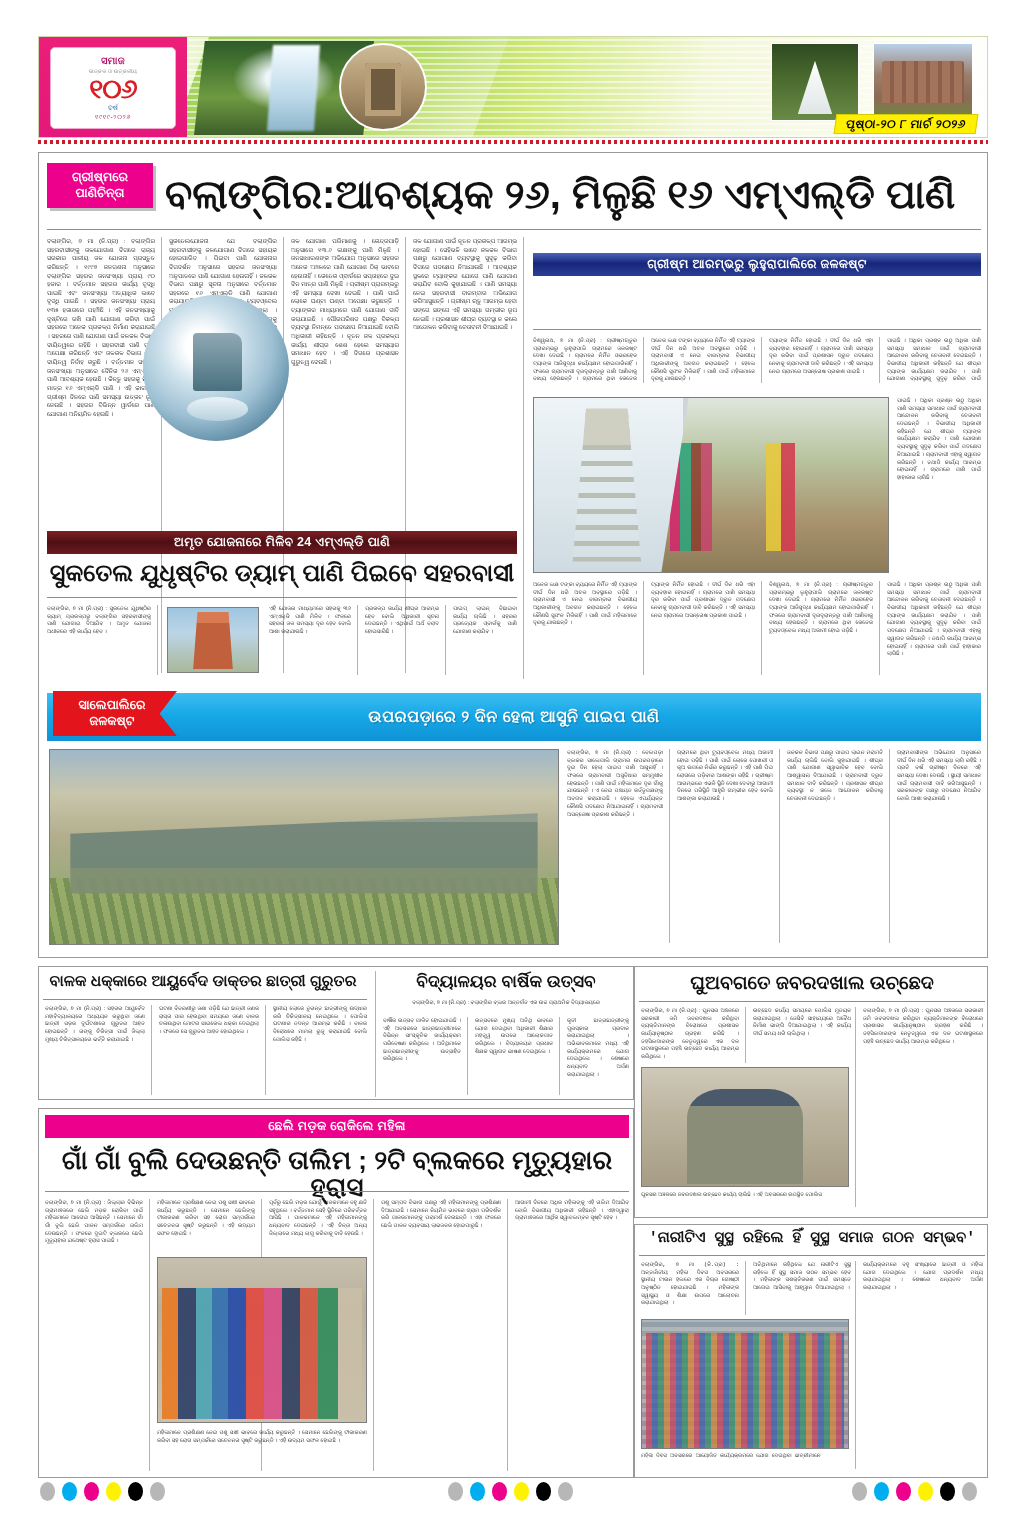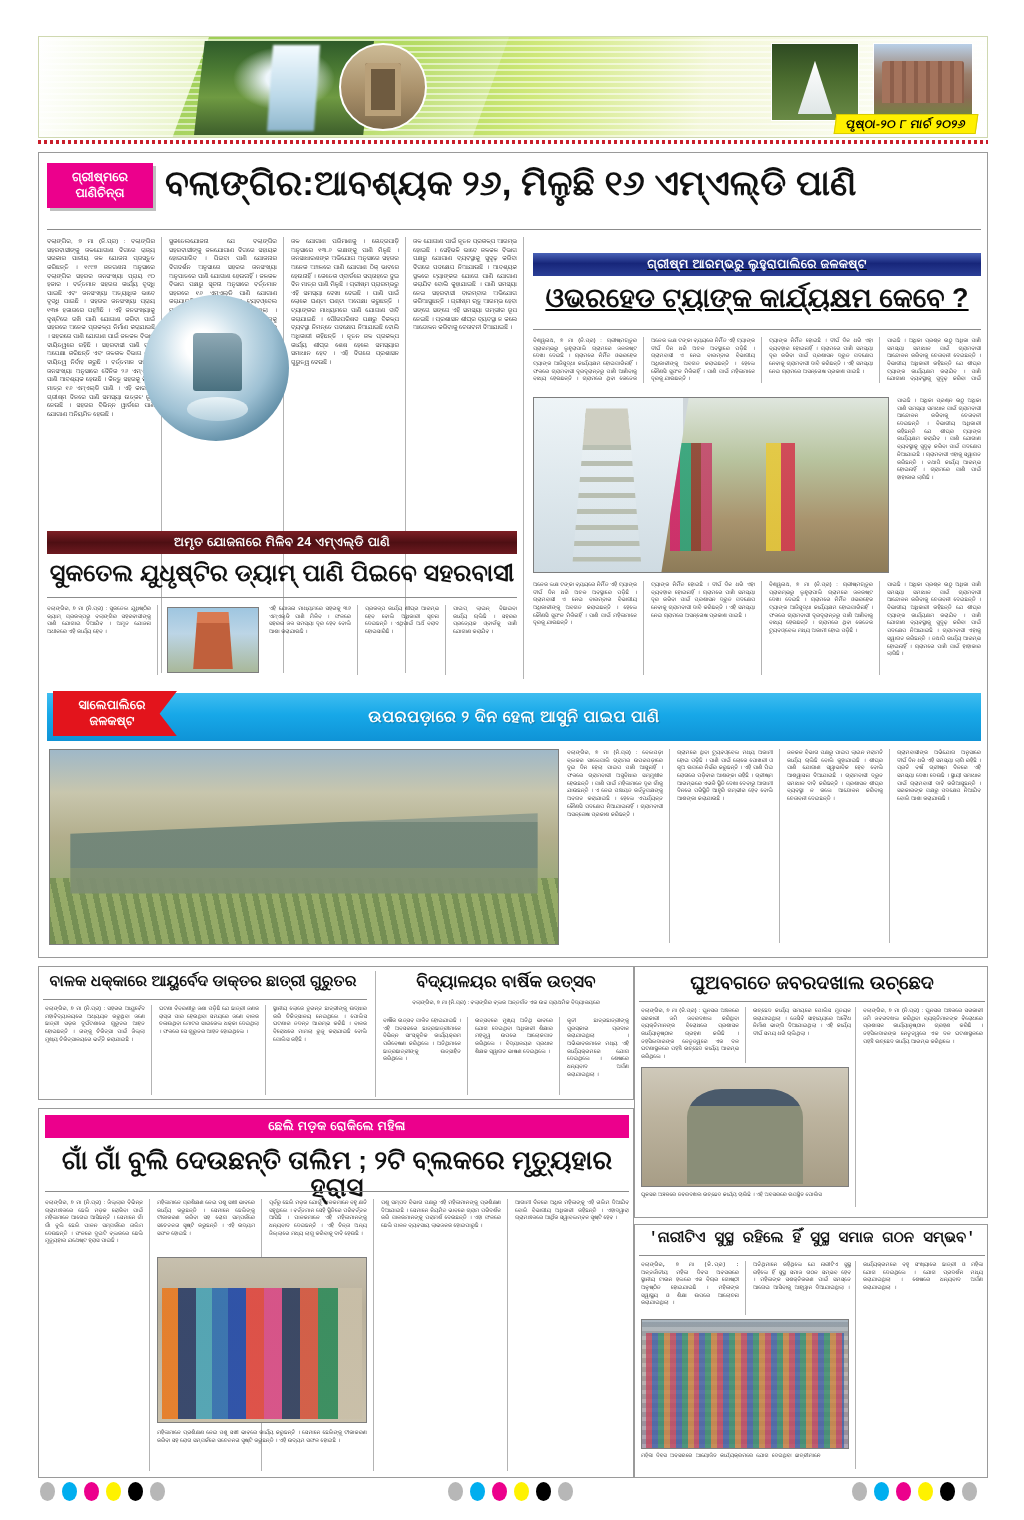--- a/index.html
+++ b/index.html
@@ -241,59 +241,67 @@
 </style>
 </head>
 <body>
 
 <div class="page">
 
   <div class="masthead">
     <div class="mh-diag"></div>
     <div class="mh-stripes"></div>
 
+    <div class="logo-box">
+      <div class="logo-inner">
+        <div class="logo-top">ସମାଜ</div>
+        <div class="logo-sub">ଉତ୍କଳ ଓ ଉତ୍କଳୀୟ</div>
+        <div class="logo-big">୧୦୬</div>
+        <div class="logo-swirl">ବର୍ଷ</div>
+        <div class="logo-years">୧୯୧୯-୨୦୨୬</div>
+      </div>
+    </div>
 
     <div class="mh-photo ph-falls"></div>
     <div class="mh-photo ph-temple-circ"></div>
     <div class="mh-photo ph-white-temple"></div>
     <div class="mh-photo ph-palace"></div>
 
     <div class="mh-date">ପୃଷ୍ଠା-୨୦ ୮ ମାର୍ଚ ୨୦୨୬</div>
   </div>
   <div class="mh-rule"></div>
 
   <div class="frame" style="left:38px; top:152px; width:950px; height:806px;">
 
     <div style="position:absolute; left:8px; top:8px; width:934px; height:62px;">
       <div class="badge-pink" style="position:absolute; left:0; top:2px; width:106px;">
         <div>ଗ୍ରୀଷ୍ମରେ</div>
         <div>ପାଣିଚିନ୍ତା</div>
       </div>
-      <div class="hl" style="position:absolute; left:118px; top:4px; width:810px; font-size:35px;">ବଲାଙ୍ଗିର:ଆବଶ୍ୟକ ୨୬, ମିଳୁଛି ୧୬ ଏମ୍ଏଲ୍ଡି ପାଣି</div>
+      <div class="hl" style="position:absolute; left:118px; top:12px; width:810px; font-size:40px;">ବଲାଙ୍ଗିର:ଆବଶ୍ୟକ ୨୬, ମିଳୁଛି ୧୬ ଏମ୍ଏଲ୍ଡି ପାଣି</div>
     </div>
 
     <div class="hrule" style="left:8px; top:76px; width:934px;"></div>
 
     <div style="position:absolute; left:8px; top:84px; width:470px; height:440px;">
       <div class="col" style="position:absolute; left:0; top:0; width:108px; height:436px;">ବଲାଙ୍ଗିର, ୭ ମା (ନି.ପ୍ର) : ବଲାଙ୍ଗିର ସହରବାସୀଙ୍କୁ ଜଳଯୋଗାଣ ଦିଗରେ ରାଜ୍ୟ ସରକାର ପାନୀୟ ଜଳ ଯୋଜନା ପ୍ରସ୍ତୁତ କରିଛନ୍ତି । ୧୯୯୭ ଜନଗଣନା ଅନୁସାରେ ବଲାଙ୍ଗିର ସହରର ଜନସଂଖ୍ୟା ପ୍ରାୟ ୯୦ ହଜାର । ବର୍ତ୍ତମାନ ସହରର କାର୍ଯ୍ୟ ବୃଦ୍ଧି ପାଇଛି ଏବଂ ଜନସଂଖ୍ୟା ଅତ୍ୟାଧିକ ଭାବେ ବୃଦ୍ଧି ପାଇଛି । ସହରର ଜନସଂଖ୍ୟା ପ୍ରାୟ ୧୩୫ ହଜାରରେ ପହଞ୍ଚିଛି । ଏହି ଜନସଂଖ୍ୟାକୁ ଦୃଷ୍ଟିରେ ରଖି ପାଣି ଯୋଗାଣ କରିବା ପାଇଁ ସହରରେ ଅନେକ ପ୍ରକଳ୍ପ ନିର୍ମାଣ କରାଯାଇଛି । ସହରରେ ପାଣି ଯୋଗାଣ ପାଇଁ ଜଳକଳ ବିଭାଗ ଦାୟିତ୍ୱରେ ରହିଛି । ସହରବାସୀ ପାଣି ପାଇଁ ଅପେକ୍ଷା କରିଛନ୍ତି ଏବଂ ଜଳକଳ ବିଭାଗ ସେହି ଦାୟିତ୍ୱ ନିର୍ବାହ କରୁଛି । ବର୍ତ୍ତମାନ ସହରର ଜନସଂଖ୍ୟା ଅନୁସାରେ ଦୈନିକ ୨୬ ଏମ୍ଏଲ୍ଡି ପାଣି ଆବଶ୍ୟକ ହେଉଛି । କିନ୍ତୁ ସହରକୁ ମିଳୁଛି ମାତ୍ର ୧୬ ଏମ୍ଏଲ୍ଡି ପାଣି । ଏହି କାରଣରୁ ଗ୍ରୀଷ୍ମ ଦିନରେ ପାଣି ସମସ୍ୟା ଉତ୍କଟ ରୂପ ନେଉଛି । ସହରର ବିଭିନ୍ନ ୱାର୍ଡରେ ପାଣି ଯୋଗାଣ ଅନିୟମିତ ହେଉଛି ।</div>
       <div class="vrule" style="left:114px; top:0; height:436px;"></div>
       <div class="col" style="position:absolute; left:122px; top:0; width:108px; height:436px;">ସୁକତେଲଯୋଜନା ଯେ ବଲାଙ୍ଗିର ସହରବାସୀଙ୍କୁ ଜଳଯୋଗାଣ ଦିଗରେ ସହାୟକ ହୋଇପାରିବ । ପିଇବା ପାଣି ଯୋଜନାର ଦିଗଦର୍ଶନ ଅନୁସାରେ ସହରର ଜନସଂଖ୍ୟା ଅନୁପାତରେ ପାଣି ଯୋଗାଣ ହେଉନାହିଁ । ଜଳକଳ ବିଭାଗ ପକ୍ଷରୁ ସୂଚନା ଅନୁସାରେ ବର୍ତ୍ତମାନ ସହରରେ ୧୬ ଏମ୍ଏଲ୍ଡି ପାଣି ଯୋଗାଣ କରାଯାଉଛି । ପୂର୍ବରୁ ସହରରେ ଟ୍ୟୁବଓ୍ବେଲ ମାଧ୍ୟମରେ ପାଣି ଯୋଗାଣ ହେଉଥିଲା । ସୁକତେଲ ନଦୀରୁ ପାଣି ଉତ୍ତୋଳନ କରି ସହରକୁ ଯୋଗାଣ କରାଯାଉଛି । ନଦୀରେ ପାଣି କମିଗଲେ ସମସ୍ୟା ବଢ଼ିଯାଏ । ବର୍ତ୍ତମାନ ନଦୀରେ ପାଣି କମିବାରେ ଲାଗିଛି । ଏହି କାରଣରୁ ଆଗାମୀ ଦିନରେ ପାଣି ସମସ୍ୟା ଅଧିକ ହେବାର ଆଶଙ୍କା ରହିଛି । ସହରବାସୀ ଏହି ସମସ୍ୟାର ସମାଧାନ ପାଇଁ ଦାବି କରିଆସୁଛନ୍ତି । ଅମୃତ ଯୋଜନା ମାଧ୍ୟମରେ ନୂଆ ପାଇପ୍ ଲାଇନ୍ ବସାଯାଉଛି । ଏହି ଯୋଜନା ସମ୍ପୂର୍ଣ୍ଣ ହେଲେ ସହରବାସୀଙ୍କୁ ପର୍ଯ୍ୟାପ୍ତ ପାଣି ମିଳିବ ବୋଲି କୁହାଯାଉଛି ।</div>
       <div class="vrule" style="left:236px; top:0; height:436px;"></div>
       <div class="col" style="position:absolute; left:244px; top:0; width:108px; height:436px;">ଜଳ ଯୋଗାଣ ପରିମାଣକୁ । କେନ୍ଦ୍ରପାଡ଼ି ଅନୁସାରେ ୧୩.୬ ଲକ୍ଷଙ୍କୁ ପାଣି ମିଳୁଛି । ଜନସାଧାରଣଙ୍କ ଅଭିଯୋଗ ଅନୁସାରେ ସହରର ଅନେକ ଅଞ୍ଚଳରେ ପାଣି ଯୋଗାଣ ଠିକ୍ ଭାବରେ ହେଉନାହିଁ । କେତେକ ଓ୍ବାର୍ଡରେ ସପ୍ତାହରେ ଦୁଇ ଦିନ ମାତ୍ର ପାଣି ମିଳୁଛି । ଗ୍ରୀଷ୍ମ ପ୍ରାରମ୍ଭରୁ ଏହି ସମସ୍ୟା ଦେଖା ଦେଇଛି । ପାଣି ପାଇଁ ଲୋକେ ଘଣ୍ଟା ଘଣ୍ଟା ଅପେକ୍ଷା କରୁଛନ୍ତି । ଟ୍ୟାଙ୍କର ମାଧ୍ୟମରେ ପାଣି ଯୋଗାଣ ଦାବି କରାଯାଇଛି । ପୌରପରିଷଦ ପକ୍ଷରୁ ବିକଳ୍ପ ବ୍ୟବସ୍ଥା ନିମନ୍ତେ ପଦକ୍ଷେପ ନିଆଯାଇଛି ବୋଲି ଅଧିକାରୀ କହିଛନ୍ତି । ନୂତନ ଜଳ ପ୍ରକଳ୍ପ କାର୍ଯ୍ୟ ଶୀଘ୍ର ଶେଷ ହେଲେ ସମସ୍ୟାର ସମାଧାନ ହେବ । ଏହି ଦିଗରେ ପ୍ରଶାସନ ଗୁରୁତ୍ୱ ଦେଉଛି ।</div>
       <div class="vrule" style="left:358px; top:0; height:436px;"></div>
       <div class="col" style="position:absolute; left:366px; top:0; width:104px; height:436px;">ଜଳ ଯୋଗାଣ ପାଇଁ ନୂତନ ପ୍ରକଳ୍ପ ଆରମ୍ଭ ହୋଇଛି । ସେହିଭଳି ଭାବେ ଜଳକଳ ବିଭାଗ ପକ୍ଷରୁ ଯୋଗାଣ ବ୍ୟବସ୍ଥାକୁ ସୁଦୃଢ଼ କରିବା ଦିଗରେ ପଦକ୍ଷେପ ନିଆଯାଉଛି । ଆବଶ୍ୟକ ସ୍ଥଳରେ ଟ୍ୟାଙ୍କର ଯୋଗେ ପାଣି ଯୋଗାଣ କରାଯିବ ବୋଲି କୁହାଯାଇଛି । ପାଣି ସମସ୍ୟା ନେଇ ସହରବାସୀ ବାରମ୍ବାର ଅଭିଯୋଗ କରିଆସୁଛନ୍ତି । ଗ୍ରୀଷ୍ମ ଋତୁ ଆରମ୍ଭ ହେବା ସଙ୍ଗେ ସଙ୍ଗେ ଏହି ସମସ୍ୟା ଗମ୍ଭୀର ରୂପ ନେଇଛି । ପ୍ରଶାସନ ଶୀଘ୍ର ବ୍ୟବସ୍ଥା ନ କଲେ ଆନ୍ଦୋଳନ କରିବାକୁ ଚେତାବନୀ ଦିଆଯାଇଛି ।</div>
 
       <div class="photo ph-tap" style="left:96px; top:58px; width:146px; height:146px;"></div>
     </div>
 
     <div class="vrule" style="left:484px; top:84px; height:442px;"></div>
 
-    <div style="position:absolute; left:494px; top:100px; width:448px; height:424px;text-decoration:underline;">
+    <div style="position:absolute; left:494px; top:100px; width:448px; height:424px;">
       <div class="kicker blue">ଗ୍ରୀଷ୍ମ ଆରମ୍ଭରୁ ଲୁହୁରାପାଲିରେ ଜଳକଷ୍ଟ</div>
-      <div class="hl" style="margin-top:8px; font-size:27px; text-align:center;">ଓଭରହେଡ ଟ୍ୟାଙ୍କ କାର୍ଯ୍ୟକ୍ଷମ କେବେ ?</div>
       <div class="hrule" style="left:0; top:76px; width:448px;"></div>
 
       <div style="position:absolute; left:0; top:84px; width:448px; height:48px;">
         <div class="col tiny" style="position:absolute; left:0; top:0; width:104px; height:46px;">ବିଶ୍ୱନାଥ, ୭ ମା (ନି.ପ୍ର) : ଗ୍ରୀଷ୍ମଋତୁର ପ୍ରାରମ୍ଭରୁ ଲୁହୁରାପାଲି ଗ୍ରାମରେ ଜଳକଷ୍ଟ ଦେଖା ଦେଇଛି । ଗ୍ରାମରେ ନିର୍ମିତ ଓଭରହେଡ ଟ୍ୟାଙ୍କ ଆଜିସୁଦ୍ଧା କାର୍ଯ୍ୟକ୍ଷମ ହୋଇପାରିନାହିଁ । ଫଳରେ ଗ୍ରାମବାସୀ ଦୂରଦୂରାନ୍ତରୁ ପାଣି ଆଣିବାକୁ ବାଧ୍ୟ ହେଉଛନ୍ତି । ଗ୍ରାମରେ ଥିବା କେତେକ ଟ୍ୟୁବଓ୍ବେଲ ମଧ୍ୟ ଅକାମୀ ହୋଇ ପଡ଼ିଛି ।</div>
         <div class="vrule" style="left:110px; top:0; height:46px;"></div>
         <div class="col tiny" style="position:absolute; left:118px; top:0; width:104px; height:46px;">ଅନେକ ଲକ୍ଷ ଟଙ୍କା ବ୍ୟୟରେ ନିର୍ମିତ ଏହି ଟ୍ୟାଙ୍କ ଦୀର୍ଘ ଦିନ ଧରି ଅଚଳ ଅବସ୍ଥାରେ ପଡ଼ିଛି । ଗ୍ରାମବାସୀ ଏ ନେଇ ବାରମ୍ବାର ବିଭାଗୀୟ ଅଧିକାରୀଙ୍କୁ ଅବଗତ କରାଇଛନ୍ତି । ହେଲେ କୌଣସି ସୁଫଳ ମିଳିନାହିଁ । ପାଣି ପାଇଁ ମହିଳାମାନେ ଦୂରକୁ ଯାଉଛନ୍ତି ।</div>
         <div class="vrule" style="left:228px; top:0; height:46px;"></div>
         <div class="col tiny" style="position:absolute; left:236px; top:0; width:104px; height:46px;">ଟ୍ୟାଙ୍କ ନିର୍ମିତ ହୋଇଛି । ଦୀର୍ଘ ଦିନ ଧରି ଏହା ବ୍ୟବହାର ହୋଇନାହିଁ । ଗ୍ରାମରେ ପାଣି ସମସ୍ୟା ଦୂର କରିବା ପାଇଁ ପ୍ରଶାସନ ଦ୍ରୁତ ପଦକ୍ଷେପ ନେବାକୁ ଗ୍ରାମବାସୀ ଦାବି କରିଛନ୍ତି । ଏହି ସମସ୍ୟା ନେଇ ଗ୍ରାମରେ ଅସନ୍ତୋଷ ପ୍ରକାଶ ପାଇଛି ।</div>
         <div class="vrule" style="left:346px; top:0; height:46px;"></div>
         <div class="col tiny" style="position:absolute; left:354px; top:0; width:94px; height:46px;">ପାଇଛି । ଅଧିକା ପ୍ରଶ୍ନ ଉଠୁ ଅଧିକା ପାଣି ସମସ୍ୟା ସମାଧାନ ପାଇଁ ଗ୍ରାମବାସୀ ଆନ୍ଦୋଳନ କରିବାକୁ ଚେତାବନୀ ଦେଇଛନ୍ତି । ବିଭାଗୀୟ ଅଧିକାରୀ କହିଛନ୍ତି ଯେ ଶୀଘ୍ର ଟ୍ୟାଙ୍କ କାର୍ଯ୍ୟକ୍ଷମ କରାଯିବ । ପାଣି ଯୋଗାଣ ବ୍ୟବସ୍ଥାକୁ ସୁଦୃଢ଼ କରିବା ପାଇଁ ପଦକ୍ଷେପ ନିଆଯାଇଛି । ଗ୍ରାମବାସୀ ଏହାକୁ ସ୍ୱାଗତ କରିଛନ୍ତି । ତଥାପି କାର୍ଯ୍ୟ ଆରମ୍ଭ ହୋଇନାହିଁ । ଗ୍ରାମରେ ପାଣି ପାଇଁ ହାହାକାର ଲାଗିଛି ।</div>

